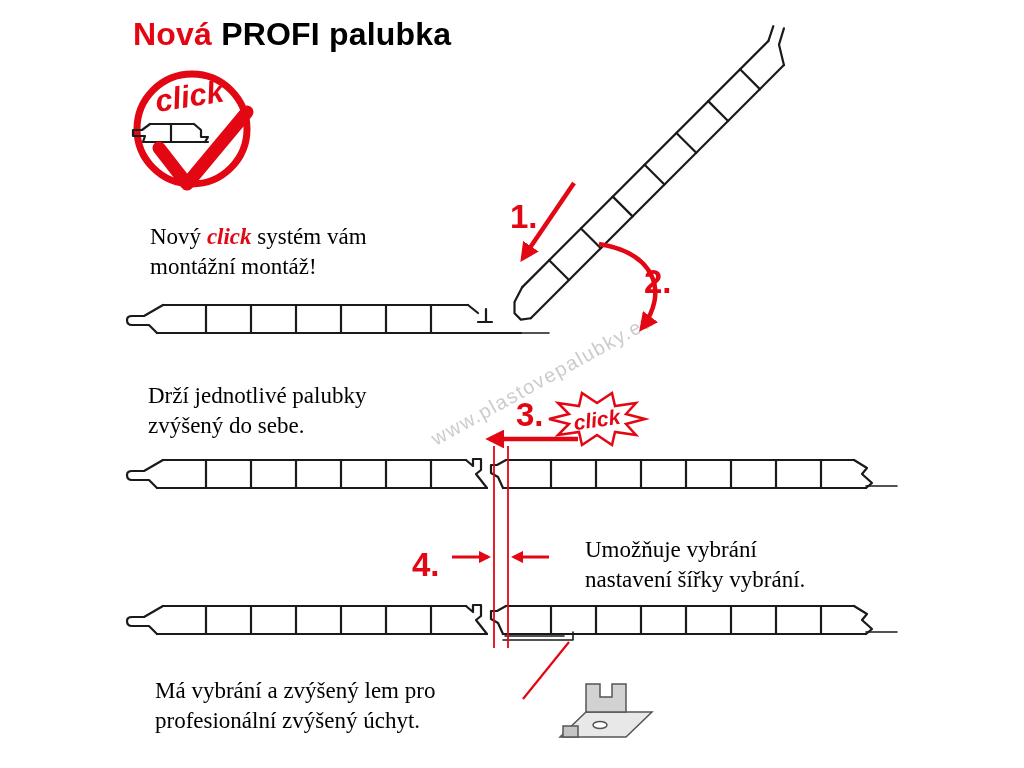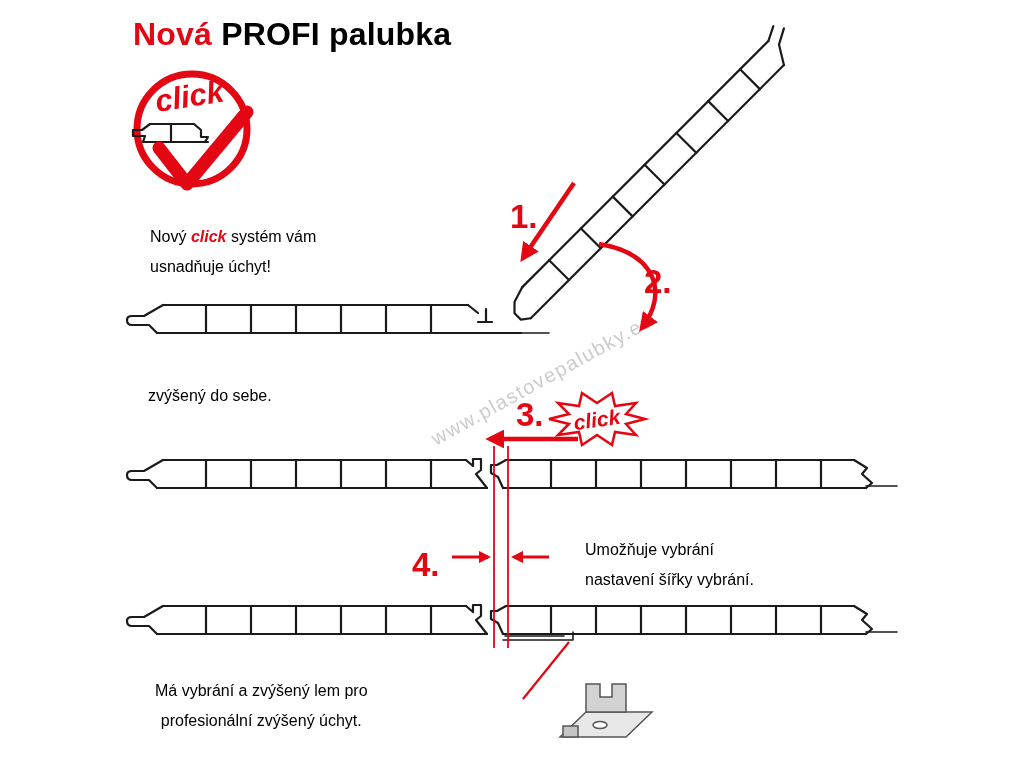--- a/index.html
+++ b/index.html
@@ -24,25 +24,25 @@
   .red-thin2{stroke:var(--accent);stroke-width:2.2;fill:none;}
   .burst{fill:#fff;stroke:var(--accent);stroke-width:2.5;stroke-linejoin:miter;}
   .burst-text{fill:var(--accent);font-style:italic;font-weight:bold;font-size:21px;font-family:"Liberation Sans",sans-serif;}
   .logo-click-text{fill:var(--accent);font-style:italic;font-weight:bold;font-size:31px;font-family:"Liberation Sans",sans-serif;}
   .wm{fill:var(--watermark);font-size:20px;letter-spacing:1.5px;font-family:"Liberation Sans",sans-serif;}
   .clip-metal{stroke:#555;stroke-width:1.5;}
 
   
   .title{position:absolute;left:133px;top:16px;font-size:32px;font-weight:bold;letter-spacing:0.2px;}
   .title .red{color:var(--accent);}
-  .text-block{position:absolute;font-size:16px;line-height:30px;color:#000;}
+  .text-block{position:absolute;font-size:23px;line-height:30px;color:#000;font-family:Liberation Serif, serif;}
   .intro{left:150px;top:222px;}
   .caption-hold{left:148px;top:381px;}
   .caption-gap{left:585px;top:535px;}
-  .caption-clip{left:155px;top:676px;text-align:center;}
+  .caption-clip{left:155px;top:676px;}
   .click-word{color:var(--accent);font-weight:bold;font-style:italic;}
   .step{position:absolute;color:var(--accent);font-weight:bold;font-size:33px;line-height:1;}
   .step1{left:510px;top:200px;}
   .step2{left:644px;top:265px;}
   .step3{left:516px;top:398px;}
   .step4{left:412px;top:548px;}
 </style>
 </head>
 <body>
 
@@ -142,24 +142,25 @@
       <path class="clip-metal" fill="#d2d2d2" d="M586,712 V684 H600 V697 H612 V684 H626 V712 Z"></path>
       <path class="clip-metal" fill="#c4c4c4" d="M563,737 V726 H578 V737 Z"></path>
       <ellipse class="clip-metal" cx="600" cy="725" rx="7" ry="3.5" fill="#fff"></ellipse>
     </g>
   </svg>
 
   <div class="title"><span class="red">Nová </span><span>PROFI palubka</span></div>
 
   <div class="text-block intro">
     <p><span>Nový </span><span class="click-word">click</span><span> systém vám</span></p>
-    <p>usnadňuje úchyt!</p>
+    <p>montážní montáž!</p>
   </div>
 
   <div class="text-block caption-hold">
+    <p>Drží jednotlivé palubky</p>
     <p>zvýšený do sebe.</p>
   </div>
 
   <div class="text-block caption-gap">
     <p>Umožňuje vybrání</p>
     <p>nastavení šířky vybrání.</p>
   </div>
 
   <div class="text-block caption-clip">
     <p>Má vybrání a zvýšený lem pro</p>

